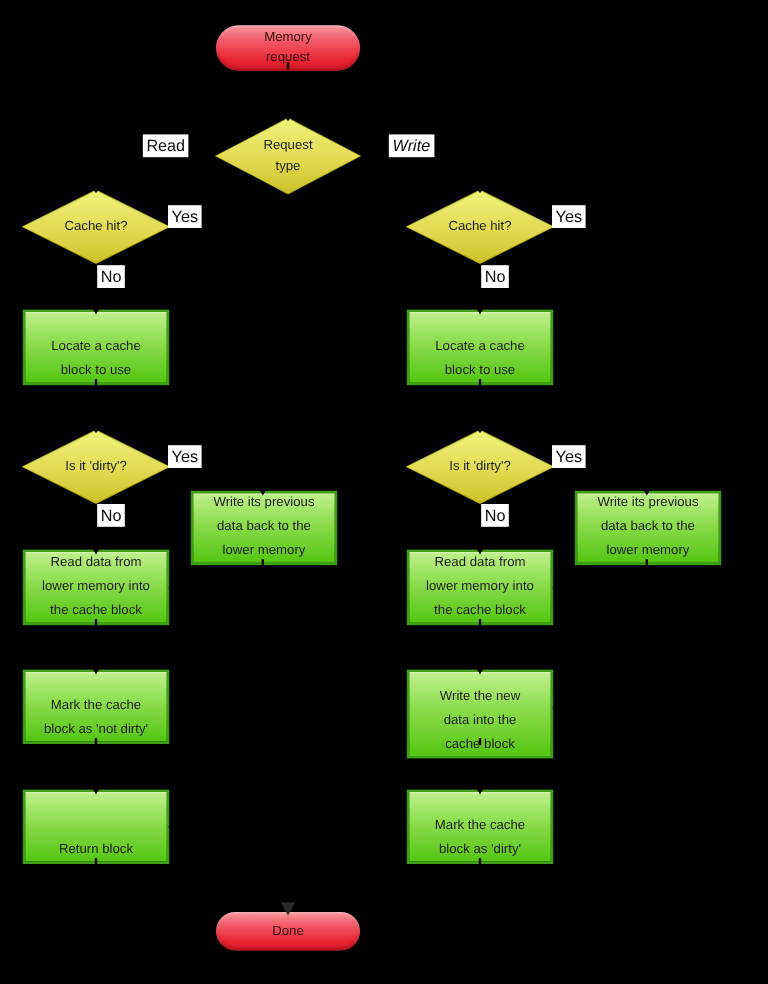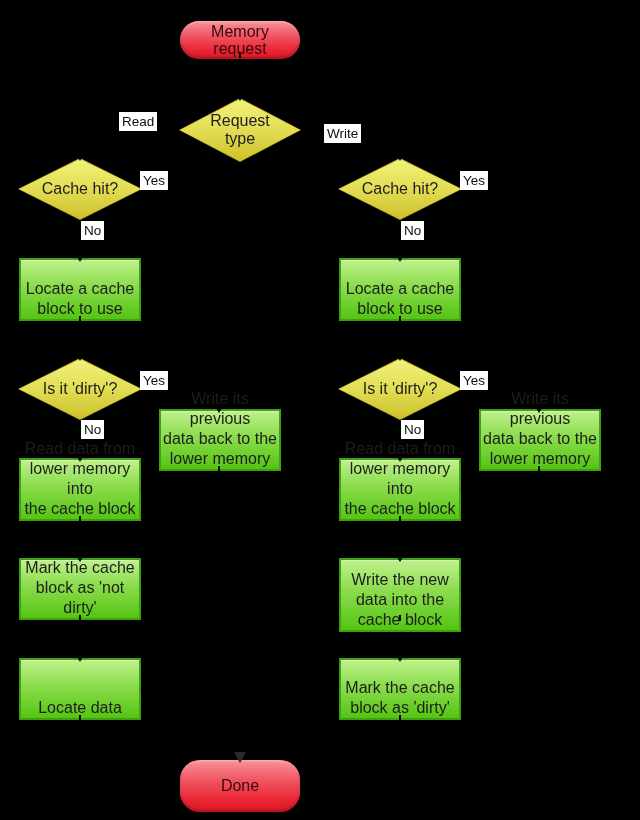--- a/index.html
+++ b/index.html
@@ -5,21 +5,21 @@
   html,body{margin:0;padding:0;background:#000;}
   .canvas{
     position:relative;width:640px;height:820px;background:#000;overflow:hidden;
     font-family:"Liberation Sans",sans-serif;
   }
   .layer{position:absolute;left:0;top:0;width:640px;height:820px;}
   .lines-layer{z-index:0;}
   .arrow-layer{z-index:5;pointer-events:none;}
   .node-text{
     white-space:pre-line;text-align:center;color:#1d1d1d;
-    font-size:16px;line-height:20px;position:relative;z-index:2;
+    font-size:11px;line-height:20px;position:relative;z-index:2;
   }
   .terminal{
     position:absolute;z-index:2;display:flex;align-items:center;justify-content:center;
     border-radius:20px;box-sizing:border-box;
     background:linear-gradient(180deg,#f7959d 0%,#f25a67 35%,#ea2433 78%,#da1a29 100%);
     box-shadow:inset 0 1px 2px rgba(255,255,255,.35), inset 0 -2px 3px rgba(140,5,15,.55);
   }
   .terminal .node-text{color:#35090e;}
   .process{
     position:absolute;z-index:2;display:flex;align-items:flex-end;justify-content:center;
@@ -49,21 +49,21 @@
 <div class="canvas">
 
   <svg class="layer lines-layer" viewBox="0 0 640 820">
     <path d="M240 55 V96 M179 130 H80 V156 M301 130 H400 V156 M80 219 V256 M142 189 H150 V689 H144 M80 317 V356 M142 389 H219 V407 M80 419 V456 M219 467 V490 H145 M80 517 V556 M80 616 V656 M80 716 V745 H240 V756 M462 189 H500 V590 H465 M400 219 V256 M400 317 V356 M462 389 H539 V407 M400 419 V456 M539 467 V490 H465 M400 517 V556 M400 616 V656 M400 716 V745 H240" fill="none" stroke="#000000" stroke-width="2"></path>
   </svg>
 
   <div class="terminal" style="left:180px;top:21px;width:120px;height:38px;">
     <div class="node-text" style="line-height:17px;">Memory
 request</div>
   </div>
-  <div class="terminal" style="left:180px;top:760px;width:120px;height:52px;">
+  <div class="terminal" style="left:180px;top:760px;width:120px;height:32px;">
     <div class="node-text">Done</div>
   </div>
 
   <div class="diamond" style="left:179px;top:98px;width:122px;height:64px;">
     <div class="diamond-edge"></div>
     <div class="diamond-fill"></div>
     <div class="node-text" style="line-height:18px;">Request
 type</div>
   </div>
 
@@ -101,21 +101,21 @@
   <div class="process" style="left:19px;top:458px;width:122px;height:63px;">
     <div class="node-text">Read data from
 lower memory into
 the cache block</div>
   </div>
   <div class="process" style="left:19px;top:558px;width:122px;height:62px;">
     <div class="node-text">Mark the cache
 block as 'not dirty'</div>
   </div>
   <div class="process" style="left:19px;top:658px;width:122px;height:62px;">
-    <div class="node-text">Locate data</div>
+    <div class="node-text">Return block</div>
   </div>
 
   <div class="process" style="left:339px;top:258px;width:122px;height:63px;">
     <div class="node-text">Locate a cache
 block to use</div>
   </div>
   <div class="process" style="left:479px;top:409px;width:122px;height:62px;">
     <div class="node-text">Write its previous
 data back to the
 lower memory</div>
@@ -129,21 +129,21 @@
     <div class="node-text">Write the new
 data into the
 cache block</div>
   </div>
   <div class="process" style="left:339px;top:658px;width:122px;height:62px;">
     <div class="node-text">Mark the cache
 block as 'dirty'</div>
   </div>
 
   <div class="chip" style="left:119px;top:112px;">Read</div>
-  <div class="chip" style="left:324px;top:124px;">Write</div>
+  <div class="chip" style="left:324px;top:112px;font-style:italic;">Write</div>
   <div class="chip" style="left:140px;top:171px;">Yes</div>
   <div class="chip" style="left:81px;top:221px;">No</div>
   <div class="chip" style="left:460px;top:171px;">Yes</div>
   <div class="chip" style="left:401px;top:221px;">No</div>
   <div class="chip" style="left:140px;top:371px;">Yes</div>
   <div class="chip" style="left:81px;top:420px;">No</div>
   <div class="chip" style="left:460px;top:371px;">Yes</div>
   <div class="chip" style="left:401px;top:420px;">No</div>
 
   <svg class="layer arrow-layer" viewBox="0 0 640 820">

